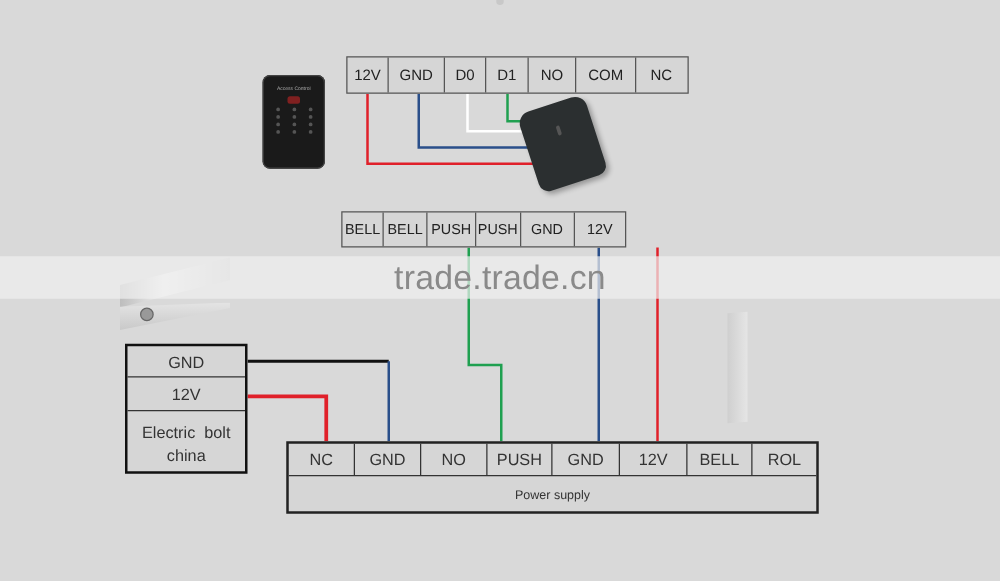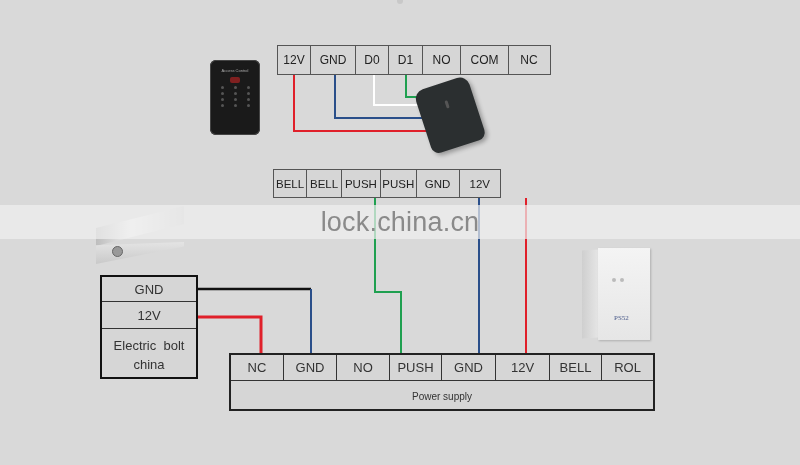--- a/index.html
+++ b/index.html
@@ -96,35 +96,30 @@
   <div class="lock-row" style="height:25px">GND</div>
   <div class="lock-row" style="height:27px">12V</div>
   <div class="lock-desc" style="flex-direction:column;height:48px;">
     <span style="white-space:pre;">Electric  bolt</span>
     <span>china</span>
   </div>
 </div>
 
 <div class="abs" style="left:582px;top:248px;width:70px;height:92px;">
   <div style="position:absolute;left:0;top:2px;width:16px;height:88px;background:linear-gradient(90deg,#cfcfcf,#e5e5e5);transform:skewY(-4deg);"></div>
-  <div style="position:absolute;left:16px;top:0;width:52px;height:92px;background:linear-gradient(#f4f4f4,#e6e6e6);box-shadow:1px 1px 2px rgba(0,0,0,0.2);">
-    <div style="position:absolute;left:14px;top:30px;width:4px;height:4px;border-radius:50%;background:#bbb;"></div>
-    <div style="position:absolute;left:22px;top:30px;width:4px;height:4px;border-radius:50%;background:#bbb;"></div>
-    <div style="position:absolute;left:16px;top:66px;font-size:7px;color:#4a5a8a;font-family:'Liberation Serif',serif;">PS52</div>
-  </div>
 </div>
 
 <div class="psu">
   <div class="psu-row">
     <div class="cell" style="width:53px">NC</div>
     <div class="cell" style="width:53px">GND</div>
     <div class="cell" style="width:53px">NO</div>
     <div class="cell" style="width:52px">PUSH</div>
     <div class="cell" style="width:54px">GND</div>
     <div class="cell" style="width:54px">12V</div>
     <div class="cell" style="width:52px">BELL</div>
     <div class="cell" style="width:51px">ROL</div>
   </div>
   <div class="psu-label">Power supply</div>
 </div>
 
 <div class="band"></div>
-<div class="watermark">lock.china.cn</div>
+<div class="watermark">trade.trade.cn</div>
 
 </body></html>

